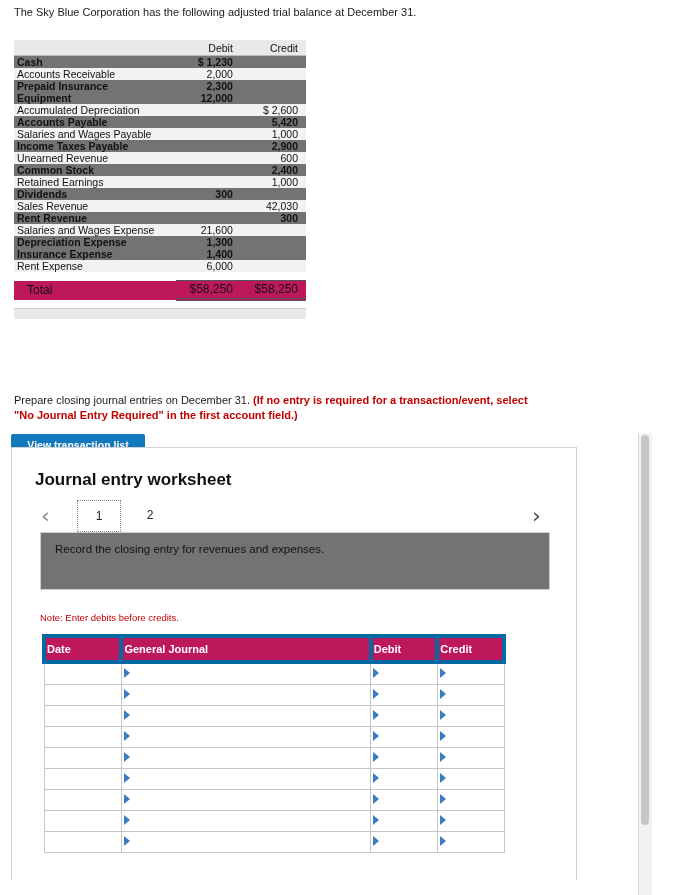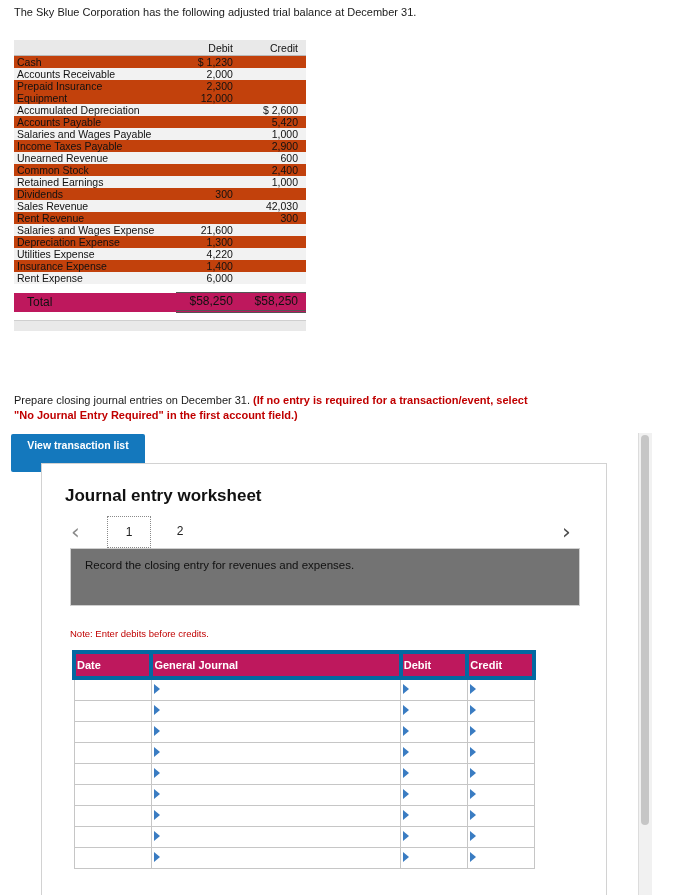--- a/index.html
+++ b/index.html
@@ -66,21 +66,21 @@
     text-align: left;
     white-space: nowrap;
   }
   .tb td.num {
     width: 63px;
     padding-right: 8px;
     text-align: right;
     white-space: nowrap;
   }
   .tb tr.alt td { background: #f2f2f2; }
-  .tb tr.plain td { background: #c2410c; }
+  .tb tr.plain td { background: #737373; font-weight: bold; }
   .tb tr.spacer td { height: 8px; background: #ffffff; }
   .tb tr.total td {
     background: #be185d;
     height: 17px;
     line-height: 17px;
     font-size: 12px;
   }
   .tb tr.total td.num {
     border-top: 1px solid #555;
     border-bottom: 3px double #555;
@@ -123,27 +123,26 @@
     text-align: center;
     line-height: 22px;
     border-radius: 2px;
     cursor: pointer;
   }
 
   
   .panel {
     position: absolute;
     left: 11px;
-    top: 463px;
+    top: 447px;
     width: 564px;
     height: 432px;
     background: #ffffff;
     border: 1px solid #d2d2d2;
     border-bottom: none;
-    margin-left: 30px;
   }
   .panel-title {
     position: absolute;
     left: 23px;
     top: 22px;
     font-size: 17px;
     font-weight: bold;
     color: #111;
   }
 
@@ -364,25 +363,20 @@
         <tr class="alt">
           <td class="acct">Salaries and Wages Expense</td>
           <td class="num">21,600</td>
           <td class="num"></td>
         </tr>
         <tr class="plain">
           <td class="acct">Depreciation Expense</td>
           <td class="num">1,300</td>
           <td class="num"></td>
         </tr>
-        <tr class="alt">
-          <td class="acct">Utilities Expense</td>
-          <td class="num">4,220</td>
-          <td class="num"></td>
-        </tr>
         <tr class="plain">
           <td class="acct">Insurance Expense</td>
           <td class="num">1,400</td>
           <td class="num"></td>
         </tr>
         <tr class="alt">
           <td class="acct">Rent Expense</td>
           <td class="num">6,000</td>
           <td class="num"></td>
         </tr>

